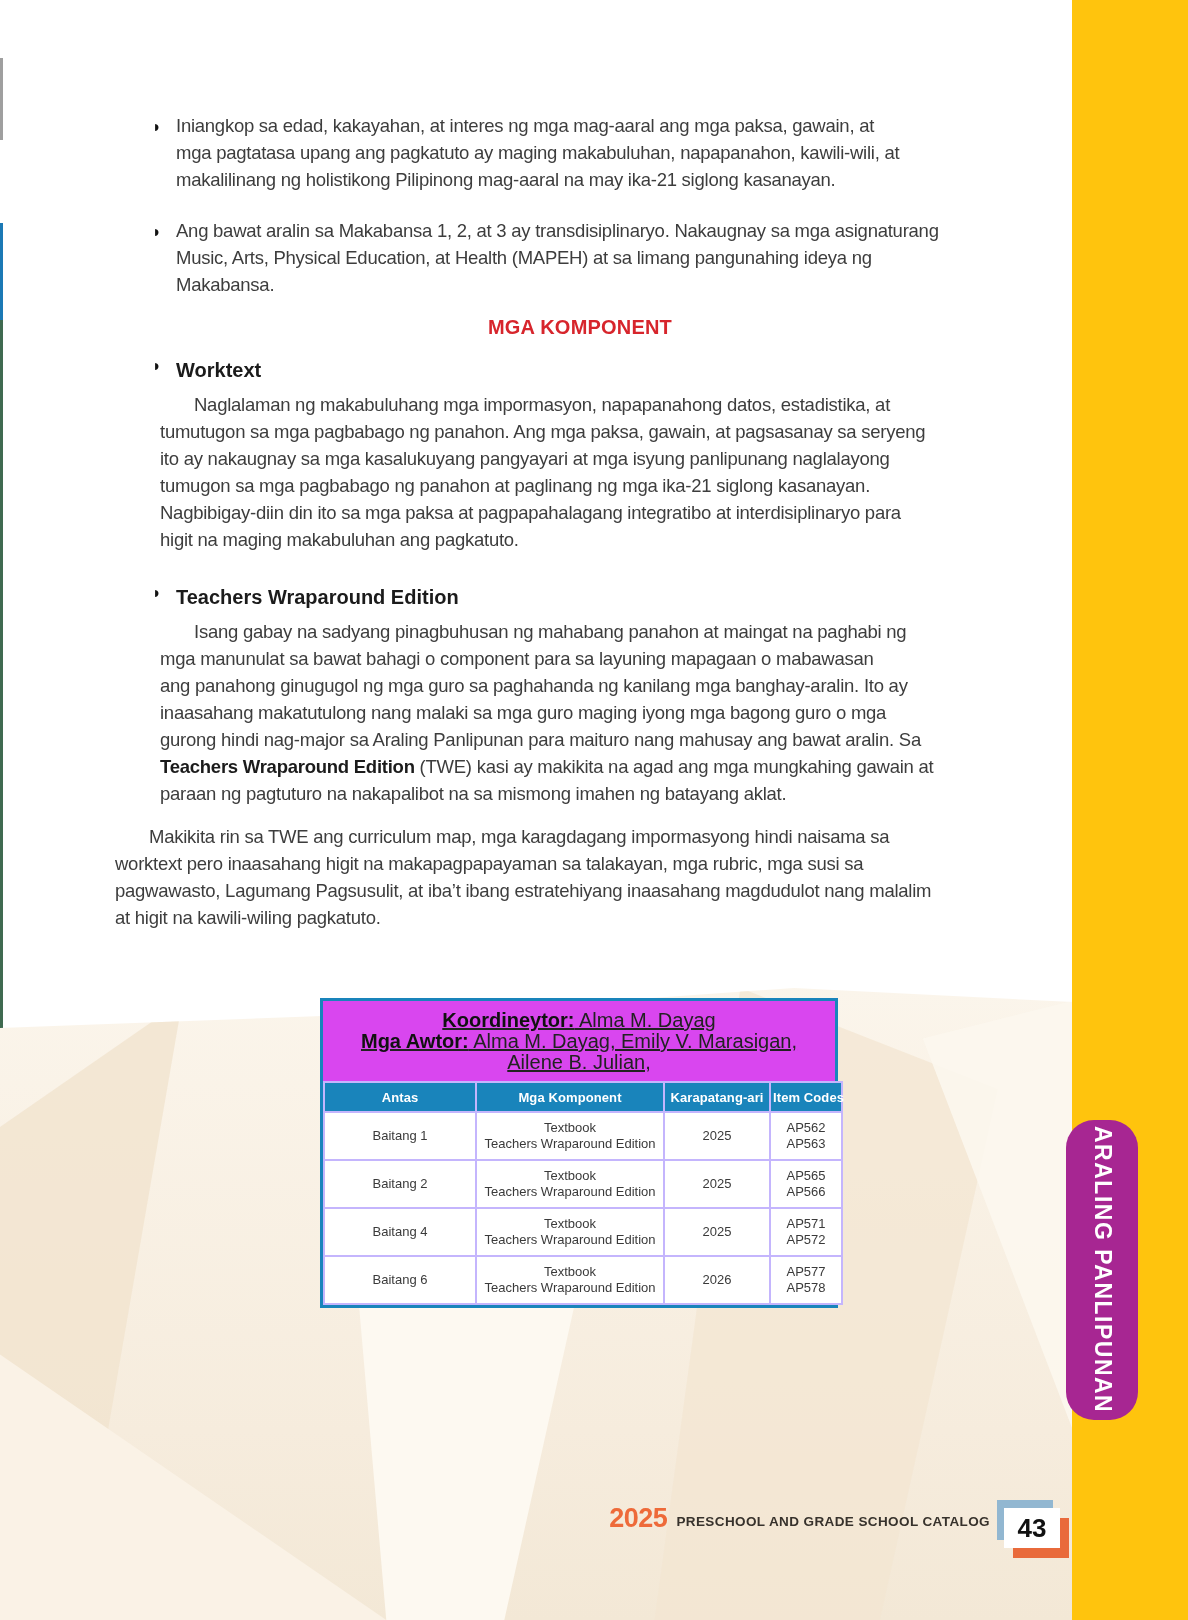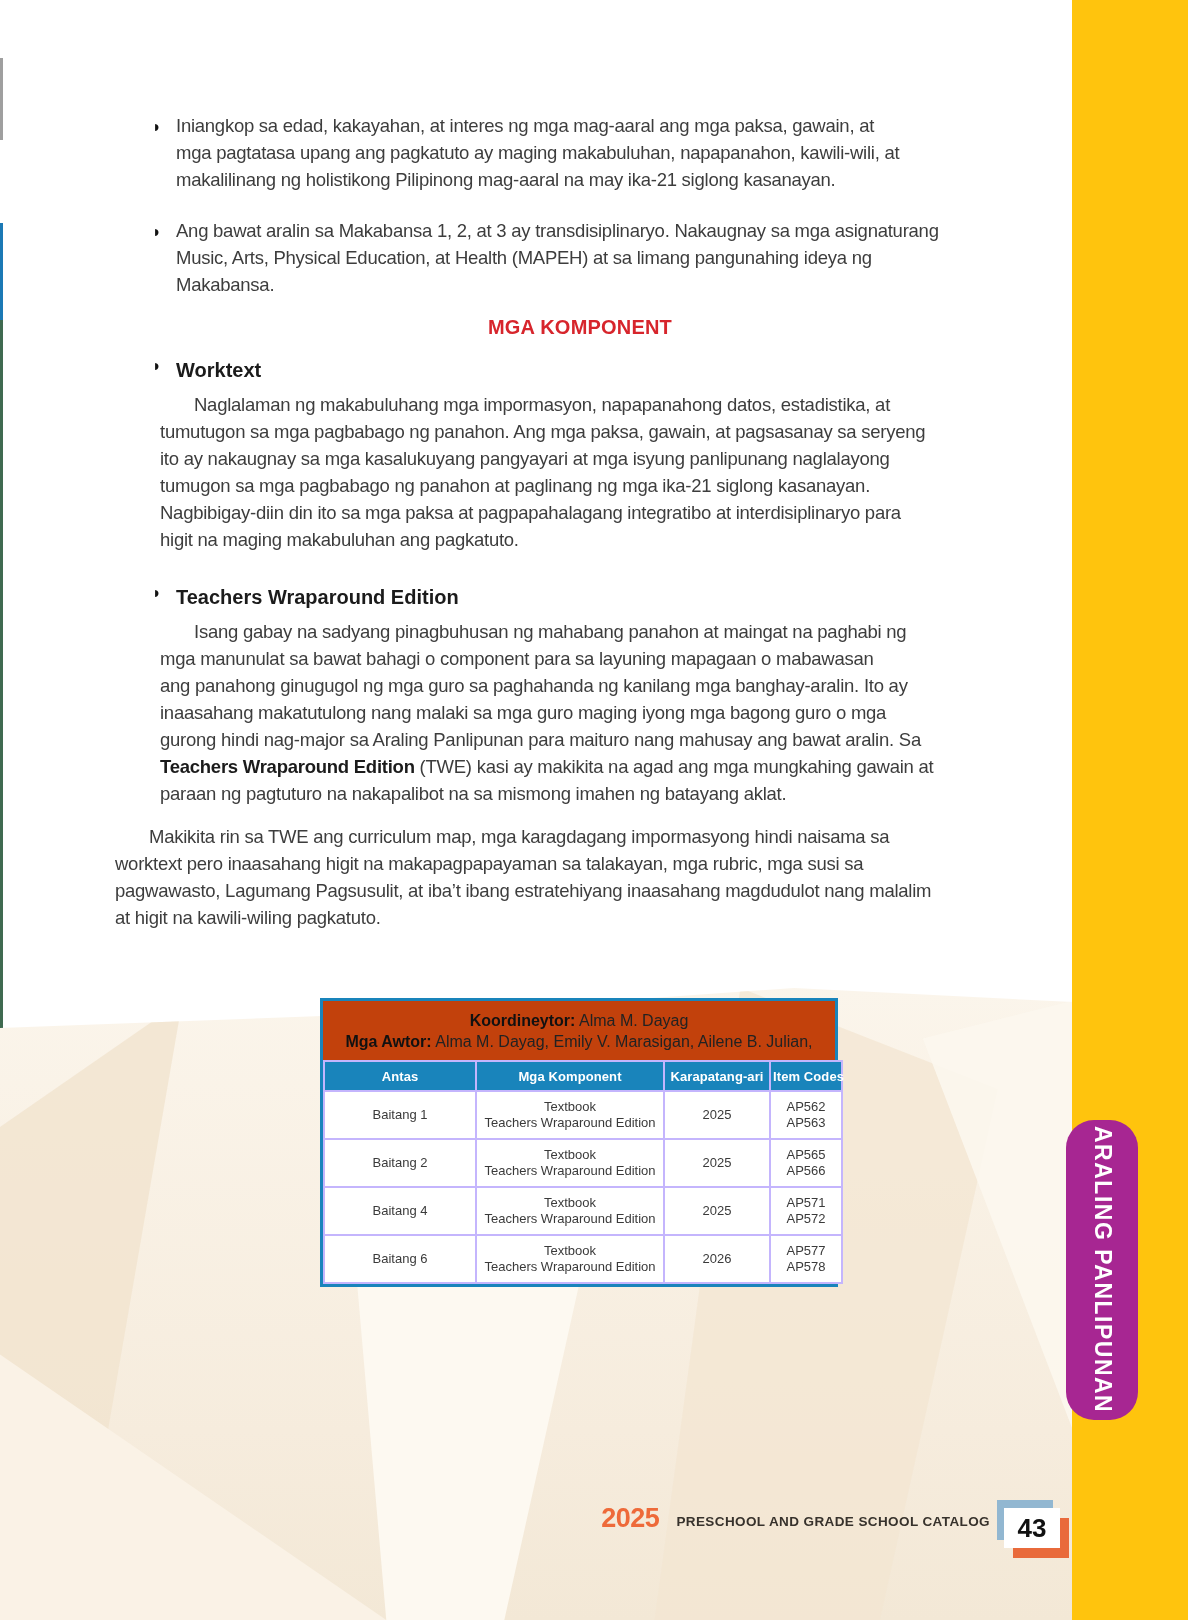--- a/index.html
+++ b/index.html
@@ -48,35 +48,35 @@
   .sub-title { font-size:20px; font-weight:bold; color:#1b1b1b; line-height:28px; }
   .para { margin-left:45px; margin-top:7px; font-size:18.5px; line-height:27px;
     color:#3d3d3d; text-indent:34px; }
   .para b { color:#1b1b1b; }
   .sub-item.second { margin-top:30px; }
   .closing { margin-left:0; margin-top:16px; }
 
   
   .table-wrap { position:absolute; left:320px; top:998px; width:518px;
     border:3px solid #1984bb; background:#ffffff; }
-  .table-caption { padding:9px 10px 8px; text-align:center; font-size:16px;
-    line-height:21px; color:#222222; background:#c2410c; }
+  .table-caption { padding:9px 10px 8px; text-align:center; font-size:20px;
+    line-height:21px; color:#222222; background:#d946ef;text-decoration:underline; }
   .table-caption b { color:#111111; }
   table { width:100%; border-collapse:collapse; table-layout:fixed; }
   th, td { border:2px solid #c4b5fd; text-align:center; vertical-align:middle; }
   th { background:#1984bb; color:#ffffff; font-size:13px; font-weight:bold;
     height:30px; white-space:nowrap; padding:0 2px; letter-spacing:0.1px; }
   td { height:48px; font-size:13px; color:#3a3a3a; line-height:16px; background:#ffffff; padding:2px; }
   col.c1 { width:152px; } col.c2 { width:188px; } col.c3 { width:106px; } col.c4 { width:72px; }
 
   
   .footer-meta { position:absolute; top:1503px; right:198px; display:flex;
     align-items:center; gap:9px; }
   .footer-year { color:#ee6a39; font-size:27px; font-weight:bold; letter-spacing:-0.5px; }
-  .footer-catalog { color:#37322c; font-size:13.5px; font-weight:bold; letter-spacing:0.4px; padding-top:6px;margin-left:8px; }
+  .footer-catalog { color:#37322c; font-size:13.5px; font-weight:bold; letter-spacing:0.4px; padding-top:6px; }
   .page-number-box { position:absolute; left:1004px; top:1508px; width:56px; height:40px;
     background:#ffffff; display:flex; align-items:center; justify-content:center;
     font-size:26px; font-weight:bold; color:#111111;
     box-shadow:-7px -8px 0 0 #92b7d1, 9px 10px 0 0 #e96a3b; }
 </style>
 </head>
 <body>
 
 <div class="page">
 

